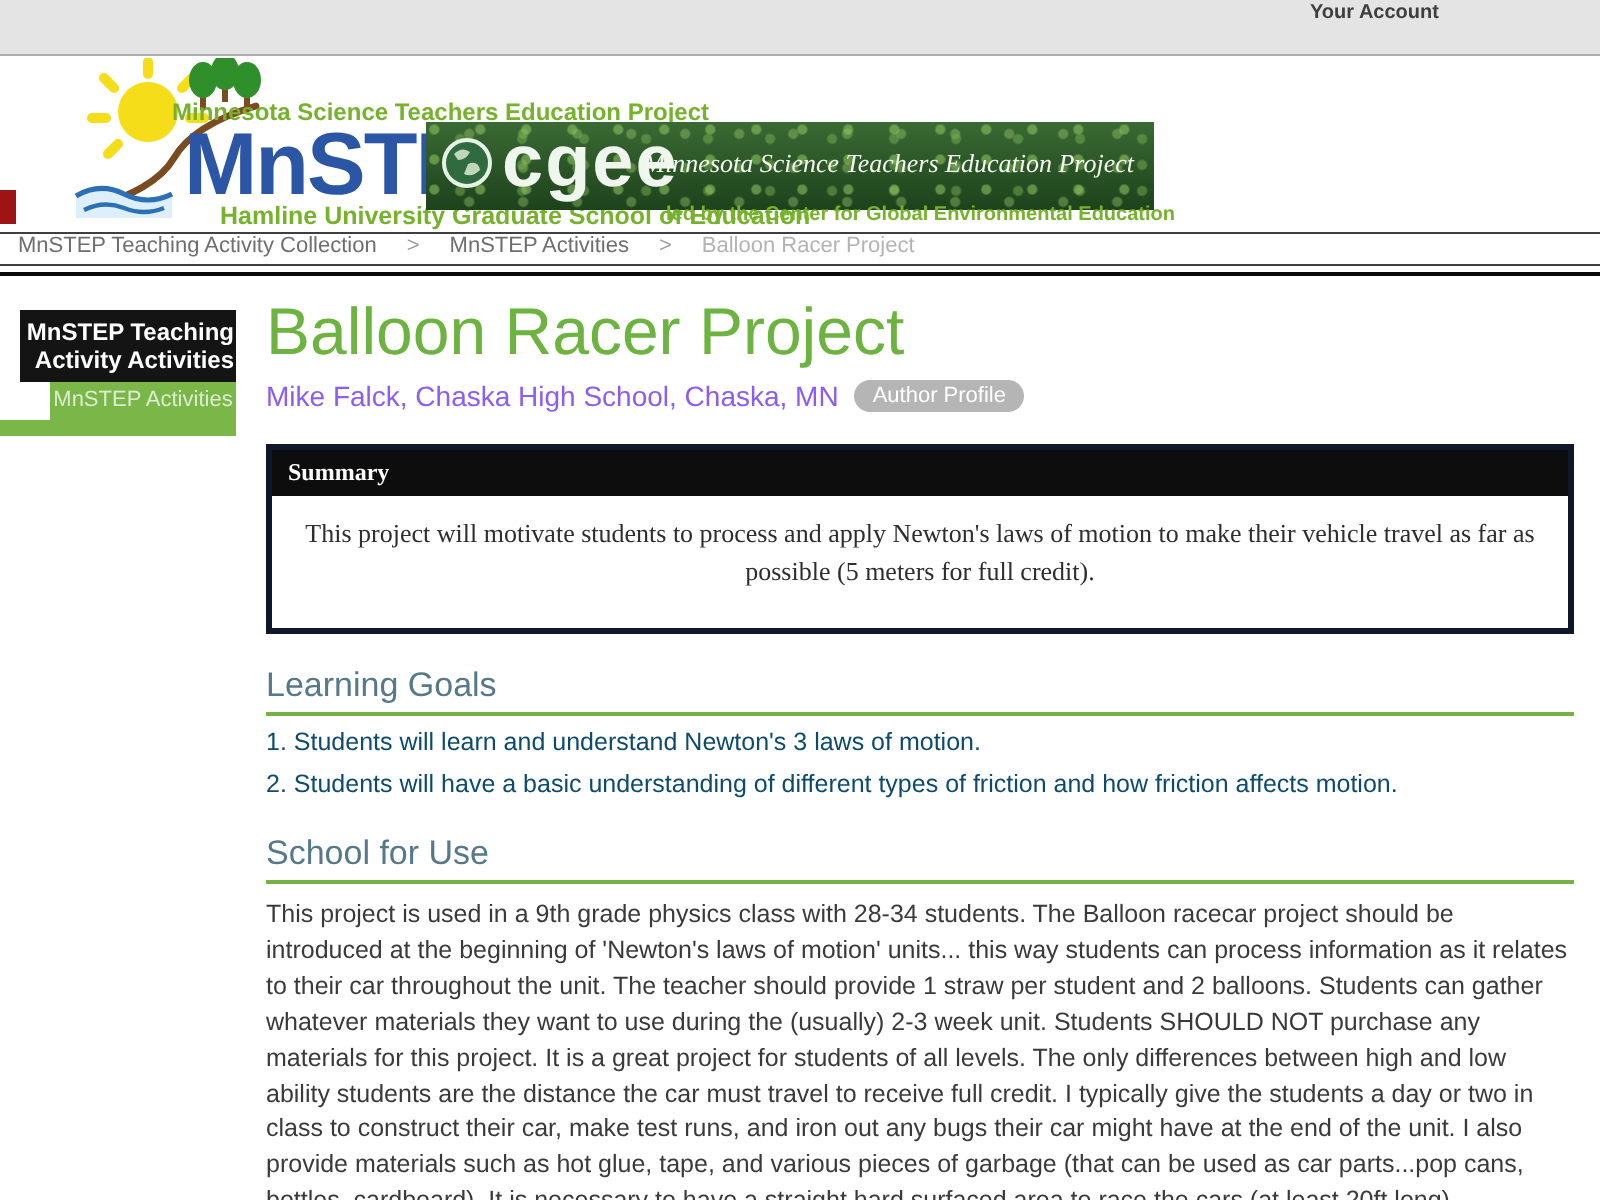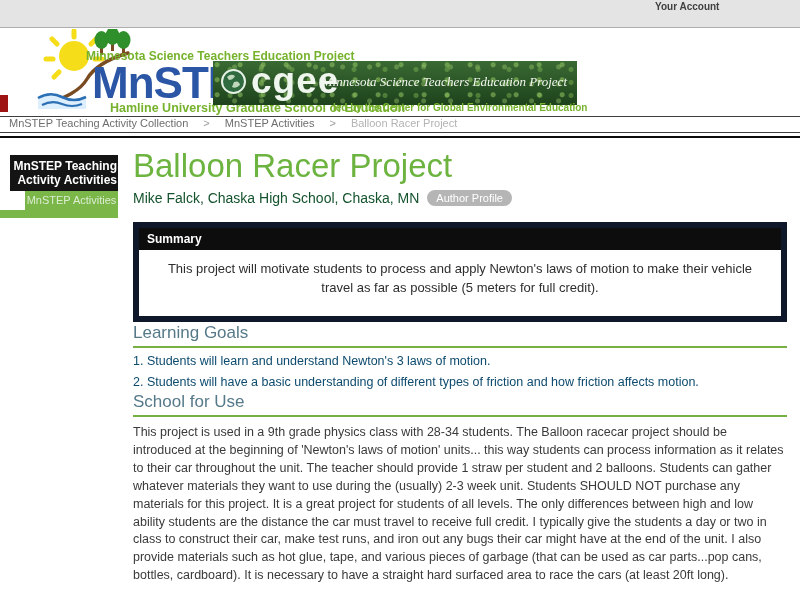--- a/index.html
+++ b/index.html
@@ -44,28 +44,28 @@
   .sidebar { position:absolute; left:0; top:17px; width:118px; }
   .side-black { margin-left:10px; width:108px; background:#141414; color:#fff; font-size:12px; font-weight:bold;
                 text-align:right; line-height:1.18; padding:4px 1px; cursor:pointer; }
   .side-green-item { margin-left:25px; width:93px; background:#7ab648; color:#dcedd2; font-size:11px;
                      text-align:center; padding:3px 0 4px; cursor:pointer; }
   .side-green-bar { width:118px; height:8px; background:#7ab648; }
 
   .main { margin-left:133px; width:654px; padding-top:11px; }
   .page-title { font-size:33px; font-weight:400; color:#6cb33f; line-height:1; }
   .byline-row { display:flex; align-items:center; gap:8px; margin-top:8px; }
-  .byline { font-size:14px; color:#14532d; }
+  .byline { font-size:14px; color:#8b5cf6; }
   .author-pill { background:#b5b5b5; color:#fff; font-size:11px; padding:2px 9px; border-radius:9px; cursor:pointer; }
 
-  .summary-box { margin-top:16px; border:6px solid #0f172a; }
+  .summary-box { margin-top:16px; border:3px solid #0f172a;font-family:Liberation Serif, serif; }
   .summary-head { background:#0d0d0d; color:#fff; font-size:12px; font-weight:bold; padding:4px 8px; }
   .summary-body { padding:10px 12px 18px; font-size:13px; color:#2e2e2e; line-height:1.45;text-align:center; }
 
-  .sec-head { font-size:17px; font-weight:400; color:#567989; line-height:1.25;
+  .sec-head { margin-top:15px; font-size:17px; font-weight:400; color:#567989; line-height:1.25;
               border-bottom:2px solid #76b043; padding-bottom:3px; }
   .goal-line { font-size:12.5px; color:#0c4a6e; line-height:1.32; margin-top:5px; }
   .goals { margin-top:4px; }
   .body-par { margin-top:7px; font-size:12.5px; color:#3a3a3a; line-height:1.43; }
 </style>
 </head>
 <body>
 
 <div class="topbar">
   <span class="account">Your Account</span>

